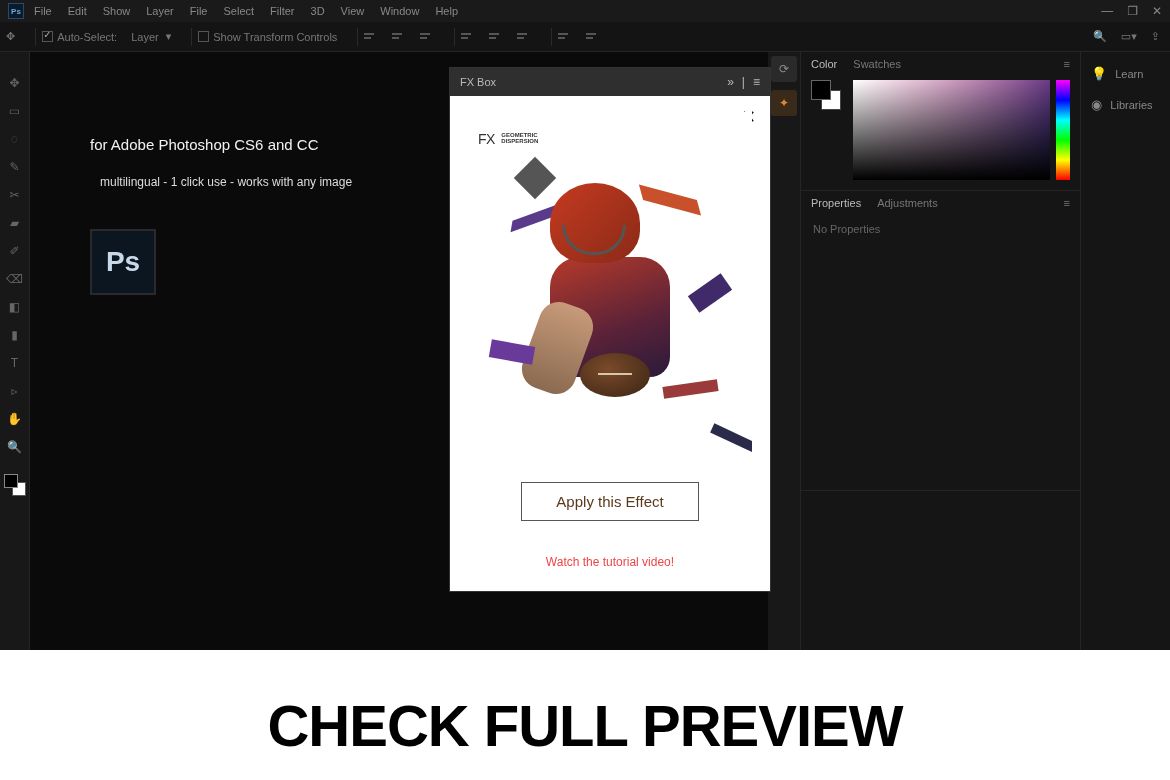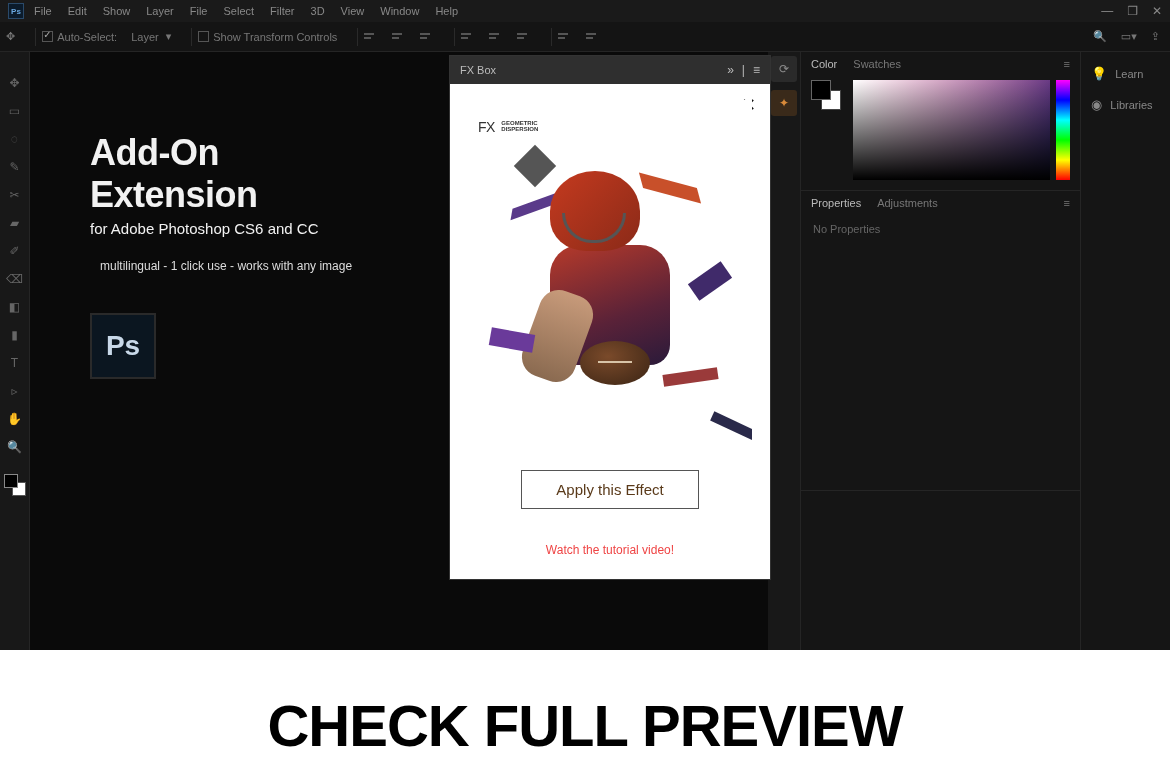--- a/index.html
+++ b/index.html
@@ -127,21 +127,21 @@
     color: #c8d8e8;
     font-size: 28px;
     font-weight: 600;
     font-family: Arial;
   }
 
   
   .fx-panel {
     position: absolute;
     left: 420px;
-    top: 4px;
+    top: 16px;
     width: 320px;
     background: #fff;
     box-shadow: 0 0 0 1px #333;
   }
   .fx-panel .fx-header {
     height: 28px;
     background: #2f2f2f;
     color: #bbb;
     font-size: 11px;
     display: flex;
@@ -429,21 +429,20 @@
     <div class="tool">✋</div>
     <div class="tool">🔍</div>
     <div class="swatches">
       <div class="swatch-bg"></div>
       <div class="swatch-fg"></div>
     </div>
   </div>
 
   <div class="canvas-area">
     <div class="promo">
-      <h1>Add-On Extension</h1>
       <div class="sub">for Adobe Photoshop CS6 and CC</div>
       <div class="tag">multilingual - 1 click use - works with any image</div>
       <div class="ps-badge">Ps</div>
     </div>
 
     <div class="fx-panel">
       <div class="fx-header">
         <span>FX Box</span>
         <span class="hspacer"></span>
         <span class="hicon">»</span>

